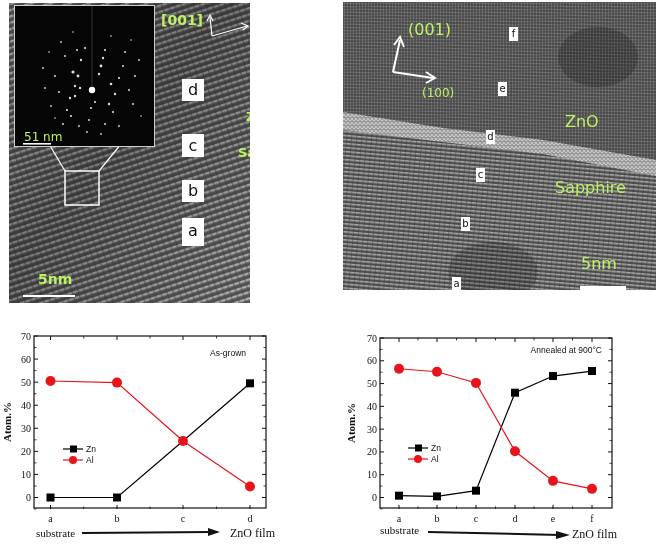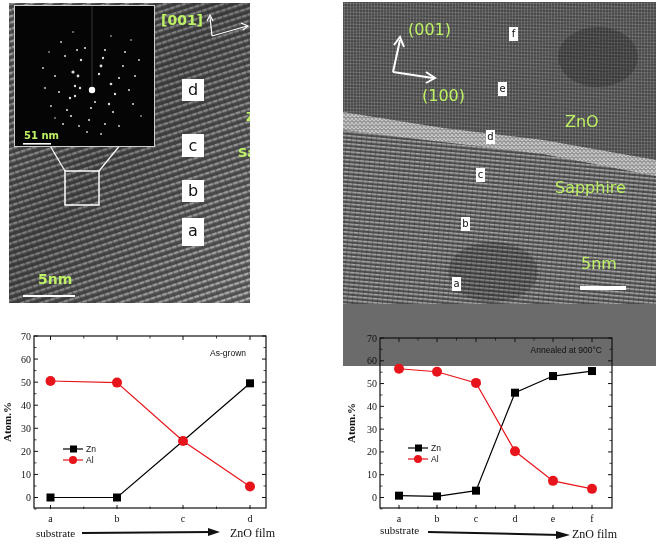--- a/index.html
+++ b/index.html
@@ -1,19 +1,19 @@
 <!DOCTYPE html>
 <html><head>
 <meta charset="utf-8">
 <style>
   html, body { margin:0; padding:0; background:#ffffff; }
   body { width:658px; height:545px; position:relative; overflow:hidden; font-family:"Liberation Sans", sans-serif; }
   .tem { position:absolute; overflow:hidden; background:#6b6b6b; }
   .tem-left { left:9px; top:3px; width:241px; height:300px; }
-  .tem-right { left:343px; top:2px; width:313px; height:364px; }
+  .tem-right { left:343px; top:2px; width:313px; height:288px; }
   .lattice { position:absolute; inset:0; }
   .label-box { position:absolute; background:#ffffff; color:#111; font-family:"DejaVu Sans", sans-serif; text-align:center; }
   .tem-text { position:absolute; color:#bef264; font-family:"DejaVu Sans", sans-serif; white-space:nowrap; }
   .scalebar { position:absolute; background:#ffffff; height:2px; }
   .inset { position:absolute; left:5px; top:2px; width:139px; height:140px; background:#050505; border:1px solid #cfcfcf; }
   .chart-svg { position:absolute; top:0; left:0; }
   .ctext { font-family:"Liberation Serif", serif; fill:#111; }
   .stext { font-family:"Liberation Sans", sans-serif; fill:#111; }
 </style>
 </head>
@@ -95,21 +95,21 @@
           <circle cx="34" cy="46" r="0.8"></circle>
           <circle cx="58" cy="26" r="0.8"></circle>
           <circle cx="96" cy="30" r="0.8"></circle>
         <circle cx="116" cy="34" r="0.8"></circle>
           <circle cx="126" cy="110" r="0.8"></circle>
           <circle cx="40" cy="112" r="0.8"></circle>
           <circle cx="64" cy="120" r="0.9"></circle>
       </g>
       <rect x="8" y="137" width="28" height="1.6" fill="#ffffff"></rect>
     </svg>
-    <span class="tem-text" style="left:9px; top:124px; font-size:10px; font-weight:bold;">51 nm</span>
+    <span class="tem-text" style="left:9px; top:124px; font-size:12px; font-weight:normal;">51 nm</span>
   </div>
 
   <span class="tem-text" style="left:152px; top:9px; font-size:14px; font-weight:bold;">[001]</span>
 
   <div class="label-box" style="left:173px; top:76px; width:22px; height:22px; line-height:22px; font-size:16px;">d</div>
   <div class="label-box" style="left:173px; top:131px; width:22px; height:23px; line-height:23px; font-size:16px;">c</div>
   <div class="label-box" style="left:173px; top:177px; width:22px; height:22px; line-height:22px; font-size:16px;">b</div>
   <div class="label-box" style="left:173px; top:215px; width:22px; height:28px; line-height:26px; font-size:16px;">a</div>
 
   <span class="tem-text" style="left:237px; top:106px; font-size:13px; font-weight:bold;">ZnO</span>
@@ -148,21 +148,21 @@
     <ellipse cx="255" cy="55" rx="40" ry="30" fill="#000" opacity="0.2"></ellipse>
     <ellipse cx="150" cy="270" rx="45" ry="30" fill="#000" opacity="0.18"></ellipse>
 
     <line x1="50" y1="70" x2="57" y2="38" stroke="#ffffff" stroke-width="2"></line>
     <polyline points="51,43 57,35 61,45" fill="none" stroke="#ffffff" stroke-width="2"></polyline>
     <line x1="50" y1="70" x2="90" y2="76" stroke="#ffffff" stroke-width="2"></line>
     <polyline points="83,70 92,76 83,81" fill="none" stroke="#ffffff" stroke-width="2"></polyline>
   </svg>
 
   <span class="tem-text" style="left:65px; top:18px; font-size:16px;">(001)</span>
-  <span class="tem-text" style="left:79px; top:84px; font-size:16px;">(100)</span>
+  <span class="tem-text" style="left:79px; top:84px; font-size:12px;">(100)</span>
 
   <div class="label-box" style="left:166px; top:25px; width:9px; height:14px; line-height:14px; font-size:10px;">f</div>
   <div class="label-box" style="left:155px; top:80px; width:9px; height:14px; line-height:14px; font-size:10px;">e</div>
   <div class="label-box" style="left:143px; top:128px; width:9px; height:14px; line-height:14px; font-size:10px;">d</div>
   <div class="label-box" style="left:133px; top:166px; width:9px; height:14px; line-height:14px; font-size:10px;">c</div>
   <div class="label-box" style="left:118px; top:215px; width:9px; height:14px; line-height:14px; font-size:10px;">b</div>
   <div class="label-box" style="left:109px; top:275px; width:9px; height:14px; line-height:14px; font-size:10px;">a</div>
 
   <span class="tem-text" style="left:222px; top:110px; font-size:16px;">ZnO</span>
   <span class="tem-text" style="left:212px; top:176px; font-size:16px;">Sapphire</span>

